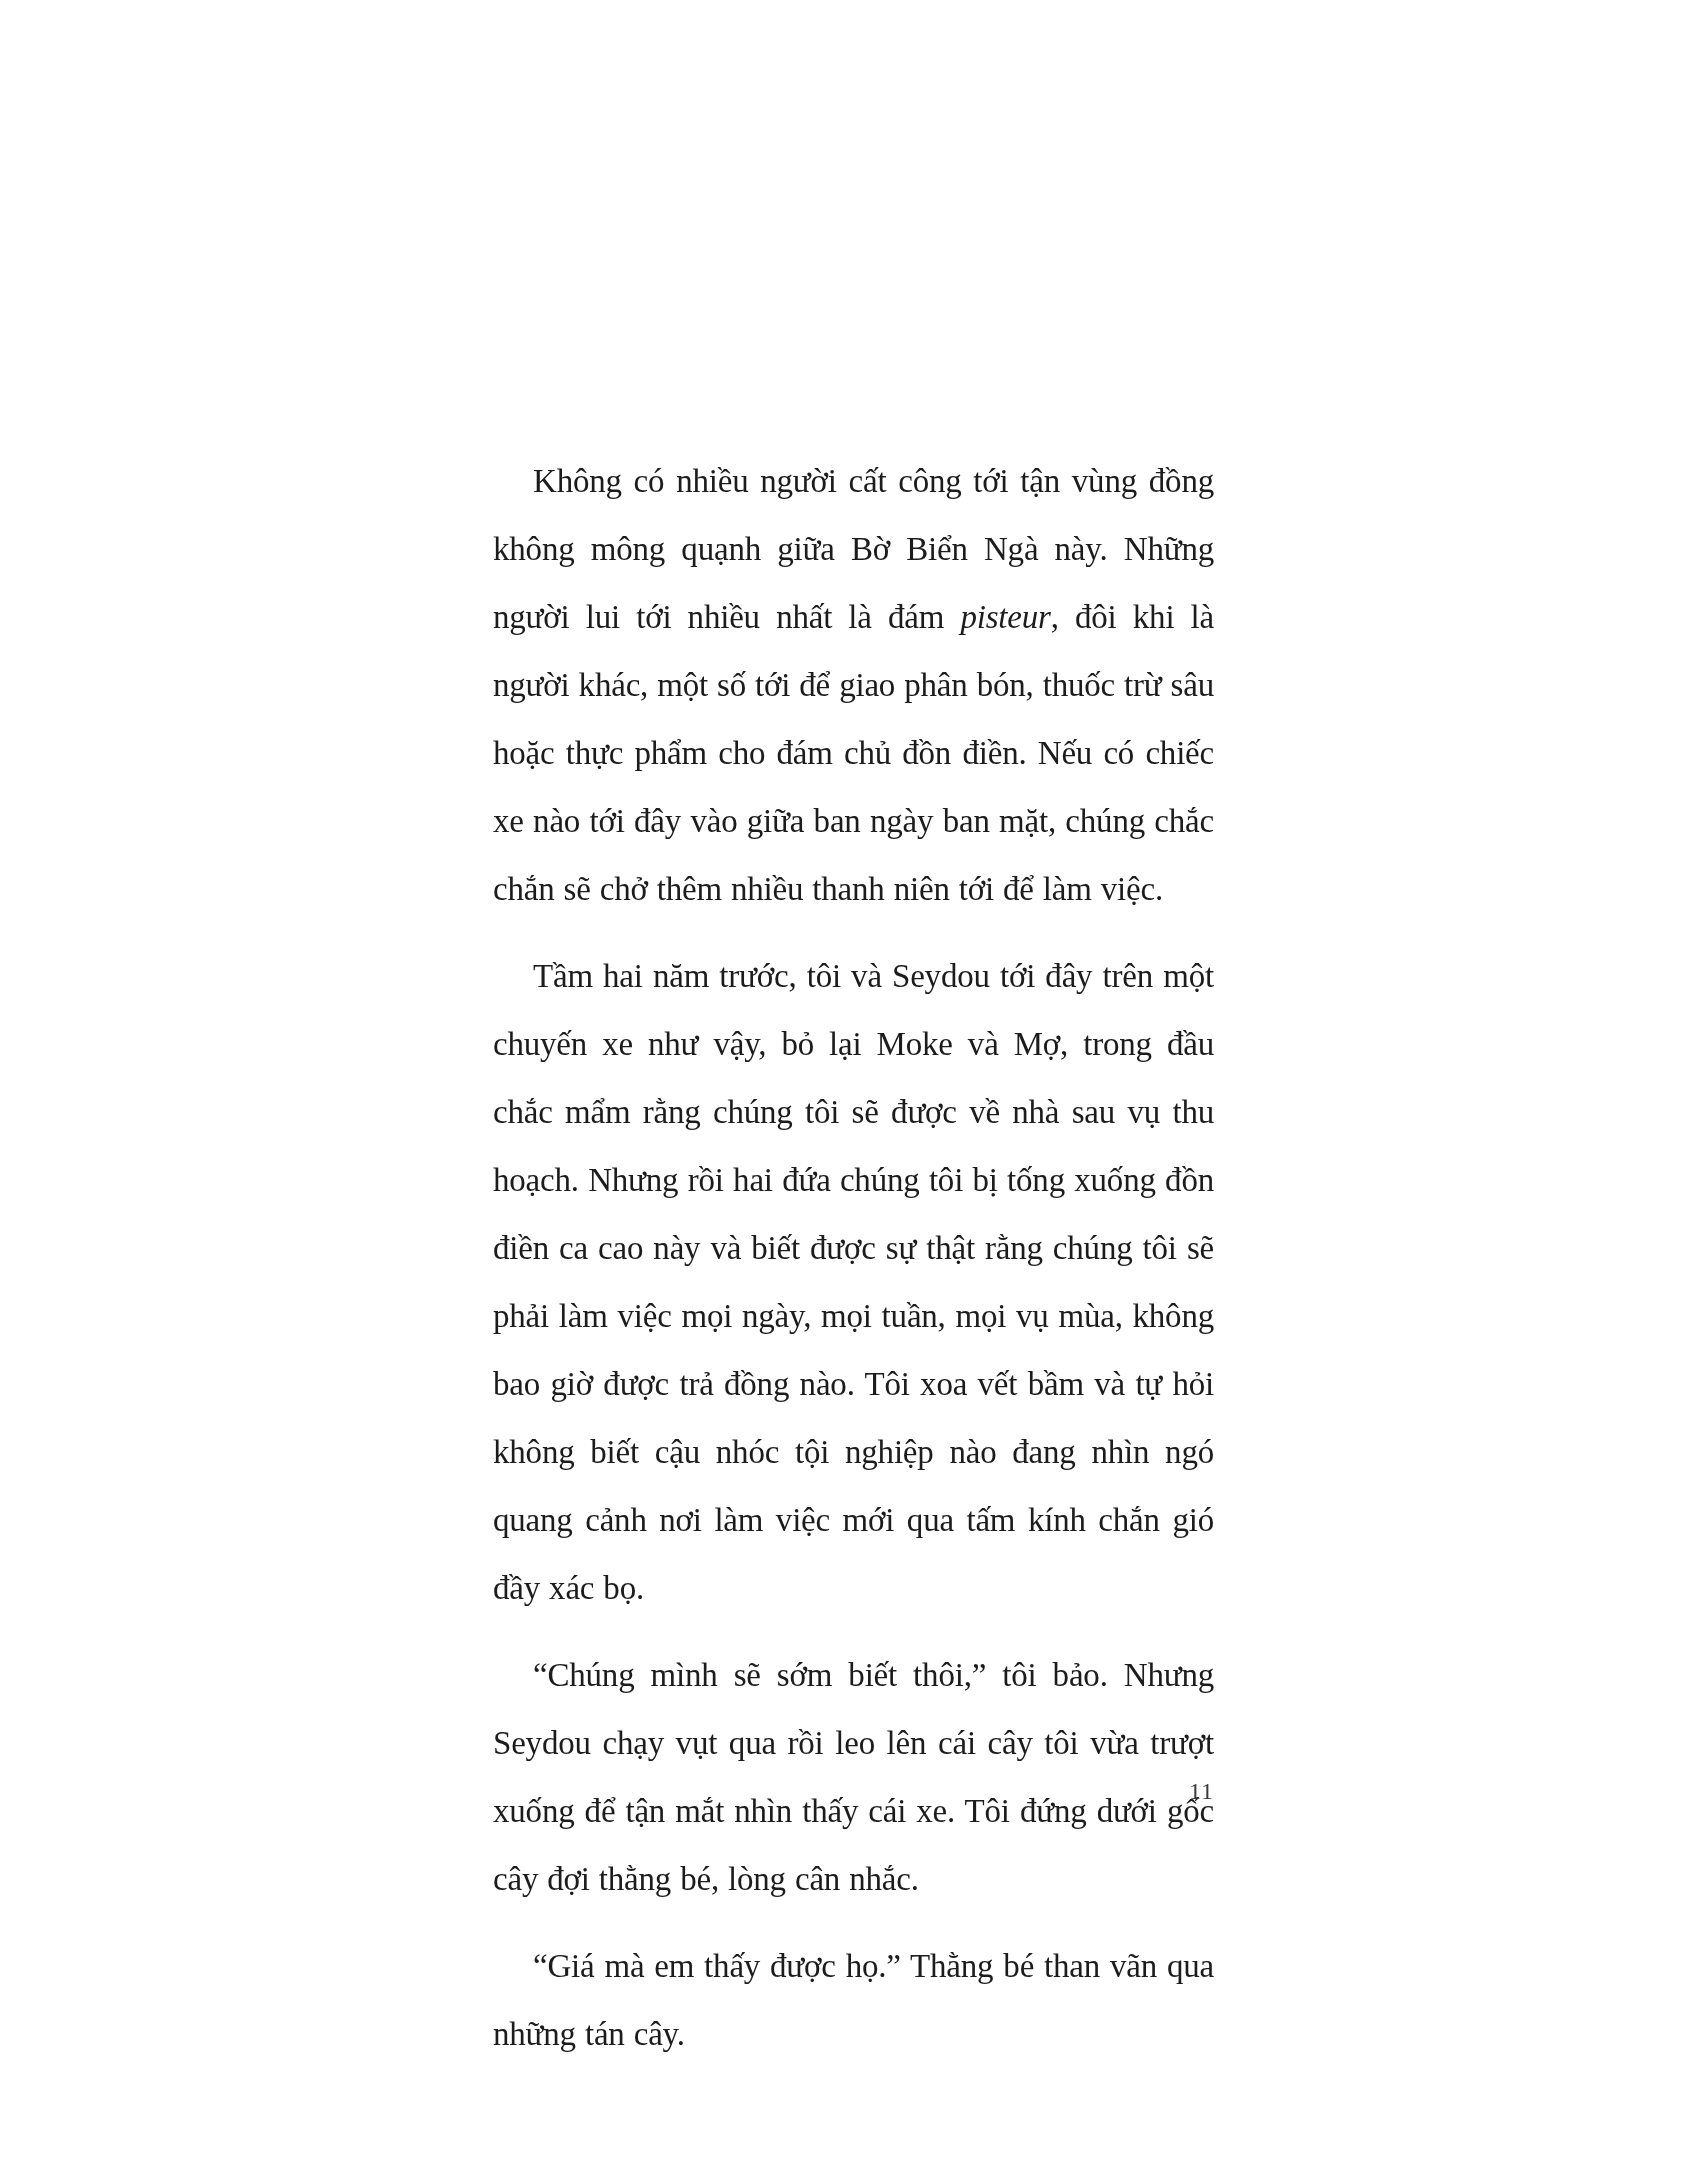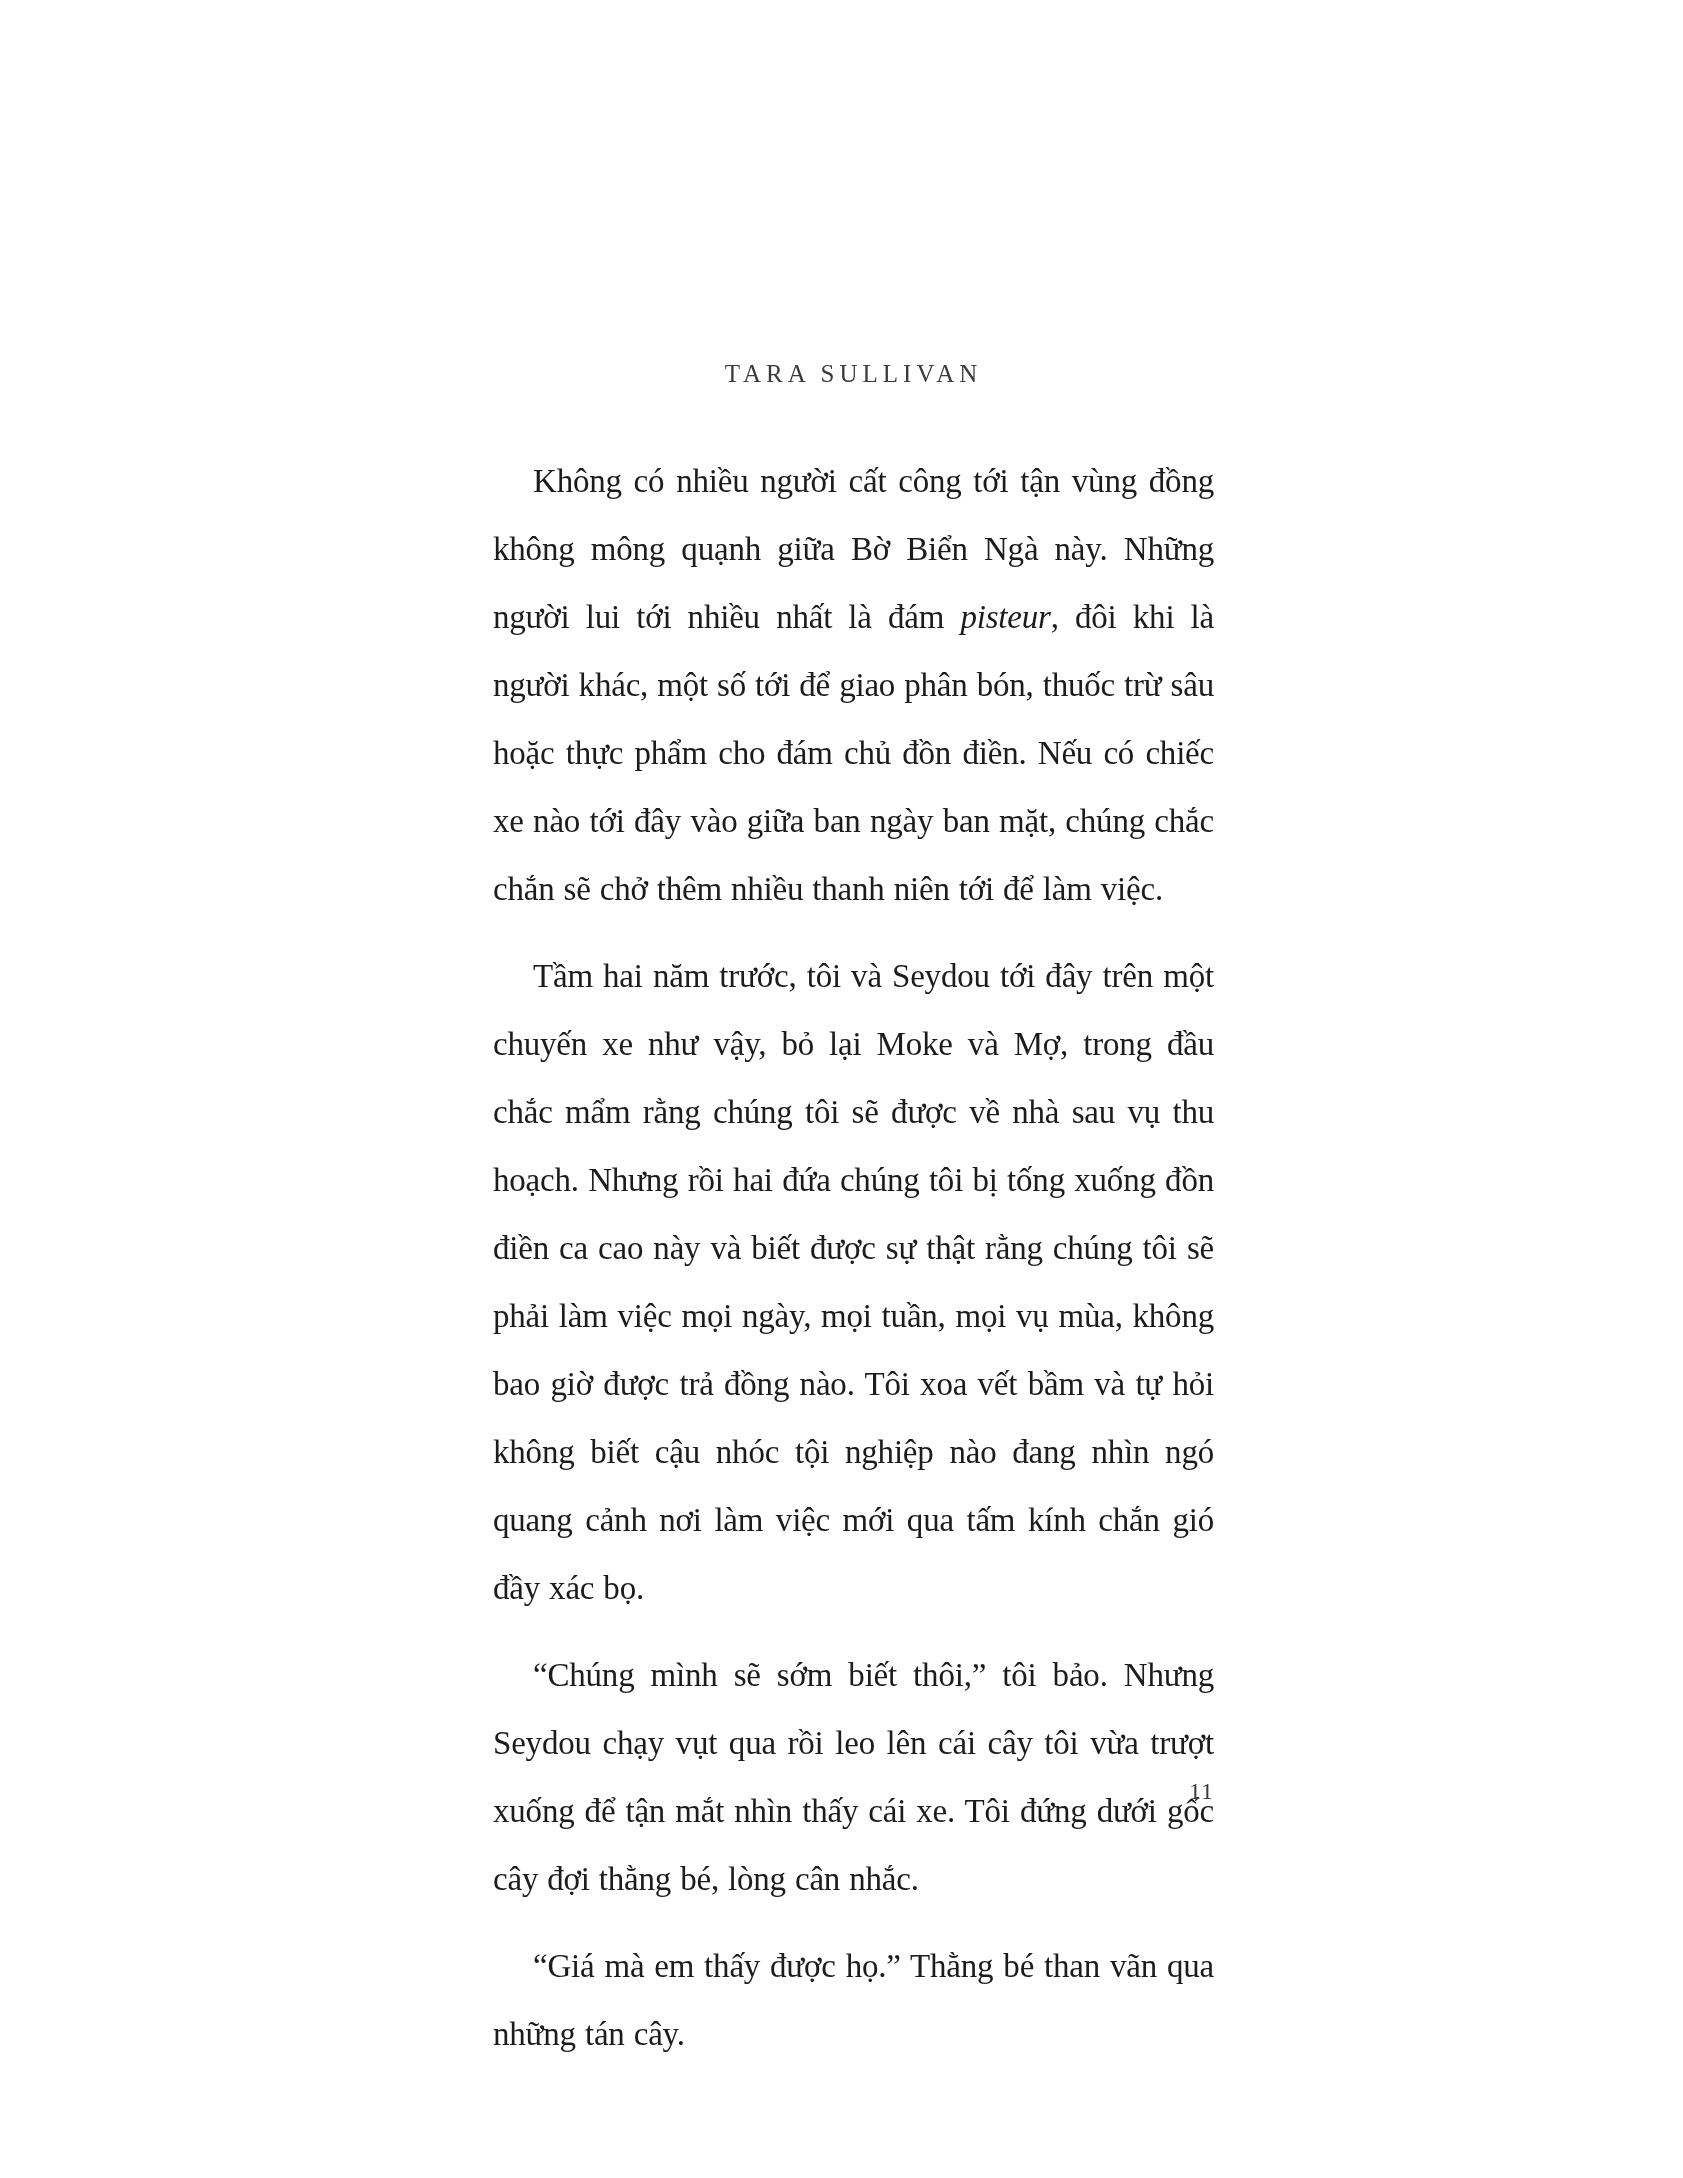--- a/index.html
+++ b/index.html
@@ -61,21 +61,20 @@
     text-align: right;
     font-size: 24px;
     letter-spacing: 1px;
     color: #3b3b3b;
   }
 </style>
 </head>
 <body>
 
 <div class="book-page">
-  <div class="running-header">TARA SULLIVAN</div>
 
   <div class="body-text">
       <p class="para"><span>Không có nhiều người cất công tới tận vùng đồng không mông quạnh giữa Bờ Biển Ngà này. Những người lui tới nhiều nhất là đám </span><span class="italic">pisteur</span><span>, đôi khi là người khác, một số tới để giao phân bón, thuốc trừ sâu hoặc thực phẩm cho đám chủ đồn điền. Nếu có chiếc xe nào tới đây vào giữa ban ngày ban mặt, chúng chắc chắn sẽ chở thêm nhiều thanh niên tới để làm việc.</span></p>
       <p class="para"><span>Tầm hai năm trước, tôi và Seydou tới đây trên một chuyến xe như vậy, bỏ lại Moke và Mợ, trong đầu chắc mẩm rằng chúng tôi sẽ được về nhà sau vụ thu hoạch. Nhưng rồi hai đứa chúng tôi bị tống xuống đồn điền ca cao này và biết được sự thật rằng chúng tôi sẽ phải làm việc mọi ngày, mọi tuần, mọi vụ mùa, không bao giờ được trả đồng nào. Tôi xoa vết bầm và tự hỏi không biết cậu nhóc tội nghiệp nào đang nhìn ngó quang cảnh nơi làm việc mới qua tấm kính chắn gió đầy xác bọ.</span></p>
       <p class="para"><span>“Chúng mình sẽ sớm biết thôi,” tôi bảo. Nhưng Seydou chạy vụt qua rồi leo lên cái cây tôi vừa trượt xuống để tận mắt nhìn thấy cái xe. Tôi đứng dưới gốc cây đợi thằng bé, lòng cân nhắc.</span></p>
       <p class="para"><span>“Giá mà em thấy được họ.” Thằng bé than vãn qua những tán cây.</span></p>
     </div>
 
   <div class="page-number">11</div>
 </div>

